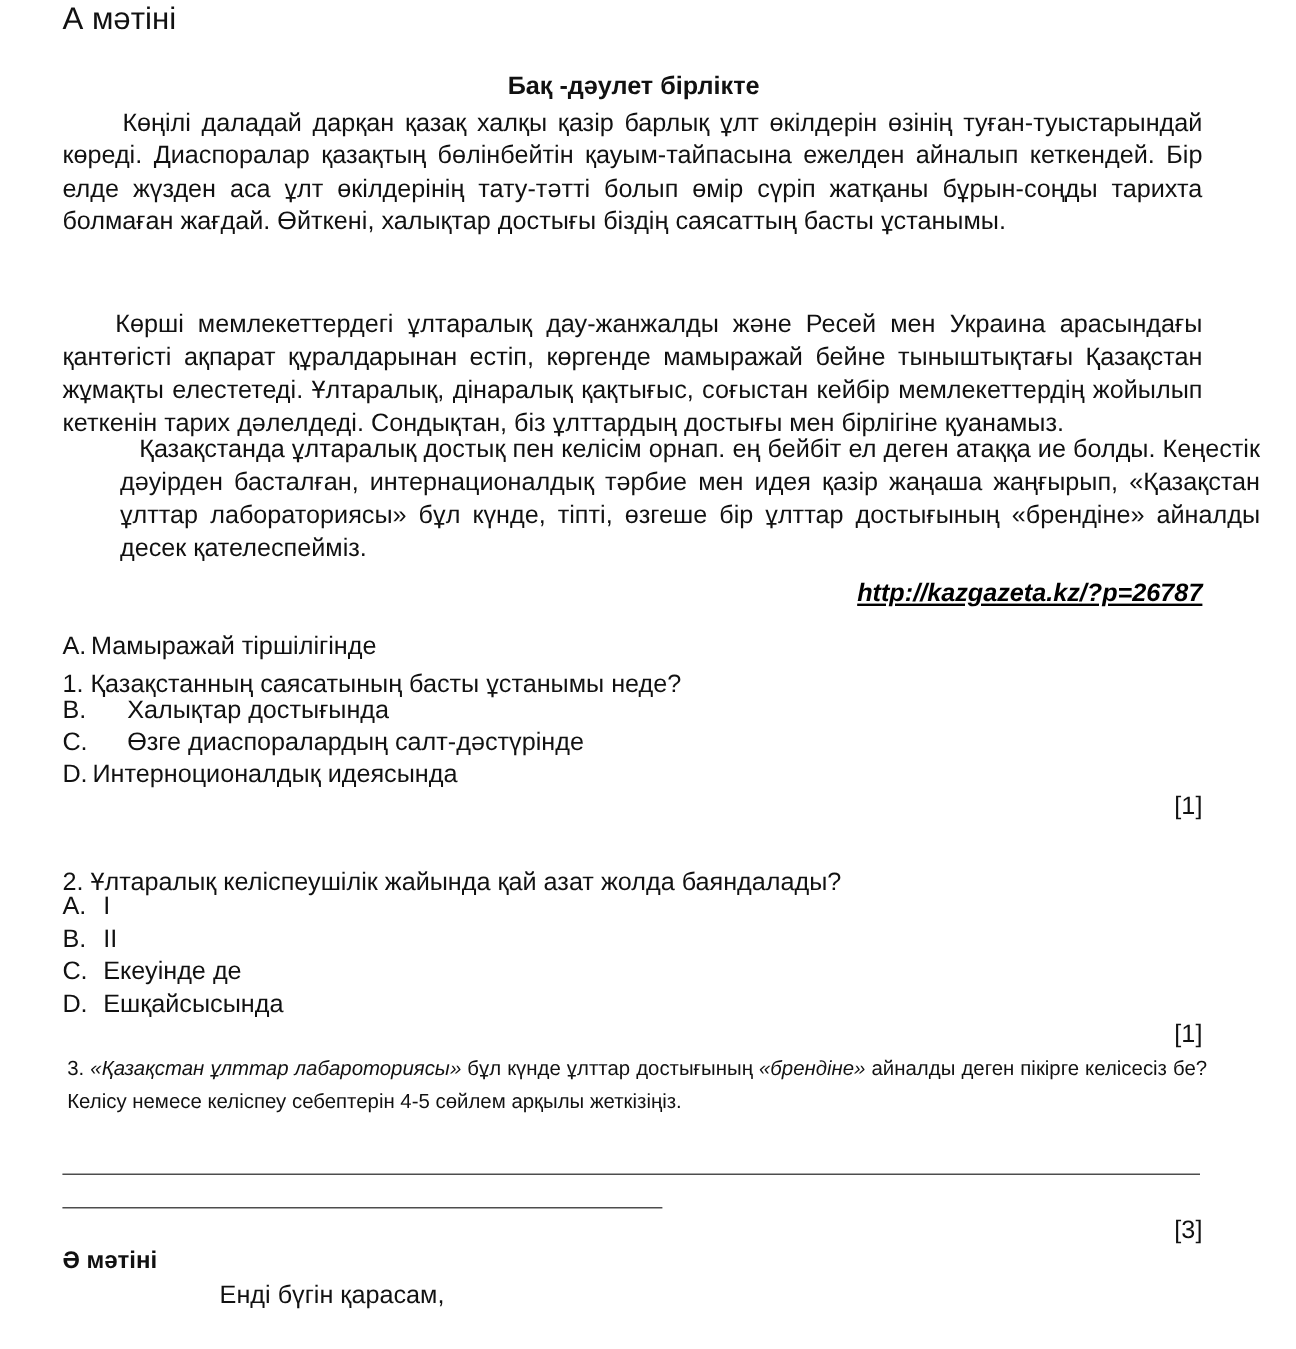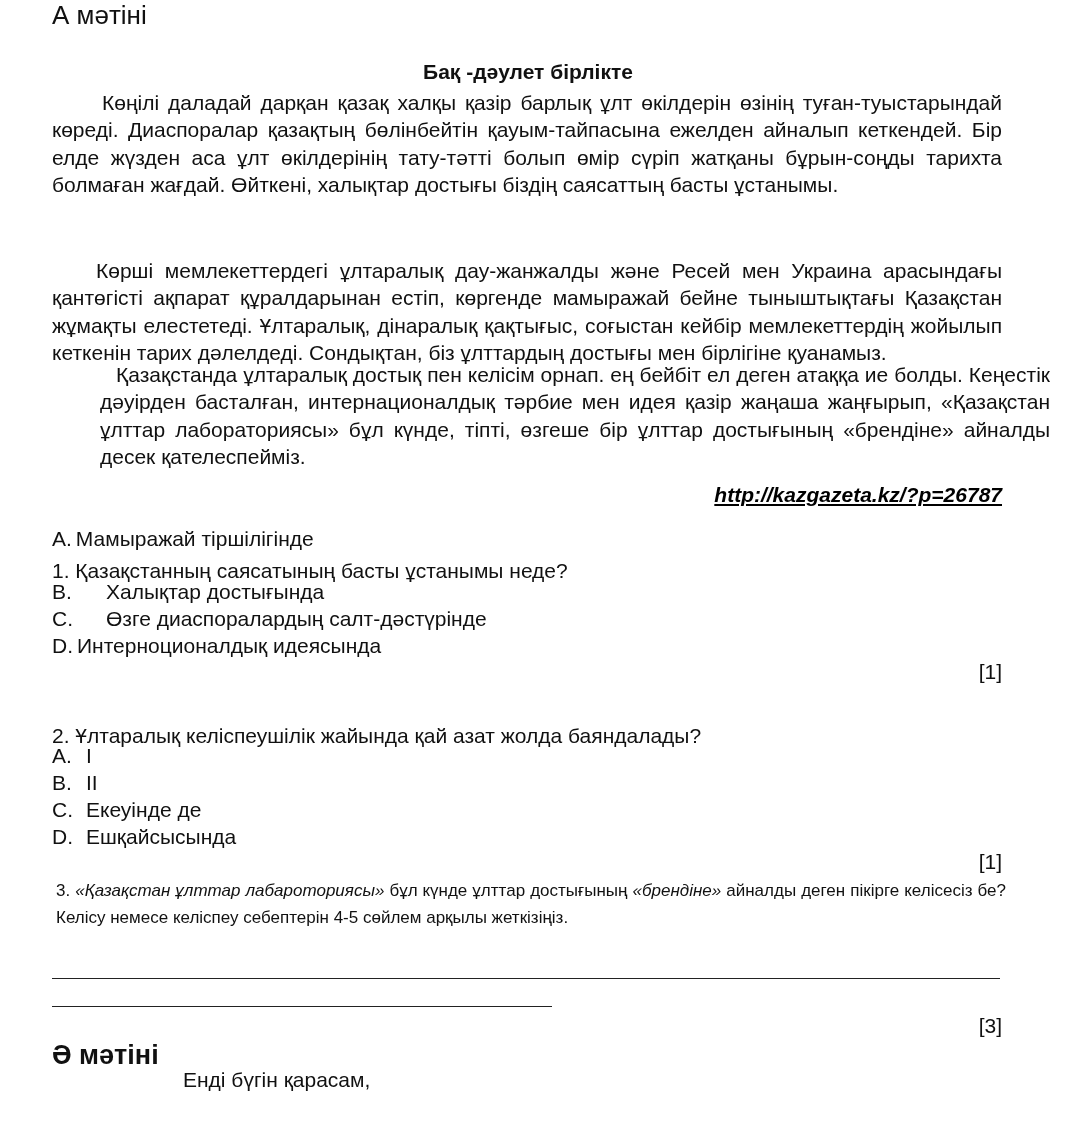--- a/index.html
+++ b/index.html
@@ -13,21 +13,21 @@
   .p2 { top:225px; text-indent:44px;margin-top:32px; }
   .p3 { top:361px; text-indent:16px;margin-left:48px; }
   .source { right:78px; top:467px; font-size:21px; font-style:italic; font-weight:bold; color:#000000; text-decoration:underline;margin-top:16px; }
   .q { left:52px; font-size:21px; }
   .qtitle { font-weight:normal;margin-top:36px; }
   .opt { left:52px; font-size:21px; line-height:27px; }
   .opt .lbl { display:inline-block; }
   .score { right:78px; font-size:21px; }
   .q3 { left:56px; width:950px; top:877px; font-size:17px; line-height:27.3px; text-align:justify; }
   .line { left:52px; height:0; border-top:1.5px solid #222; }
-  .section-b { left:52px; top:1040px; font-size:27px; font-weight:bold; }
+  .section-b { left:52px; top:1040px; font-size:20px; font-weight:bold; }
   .poem { left:183px; top:1068px; font-size:21px; }
   em { font-style:italic; }
 </style>
 </head>
 <body>
 
 <div class="abs section-a">А мәтіні</div>
 
 <div class="abs title">Бақ -дәулет бірлікте</div>
 

